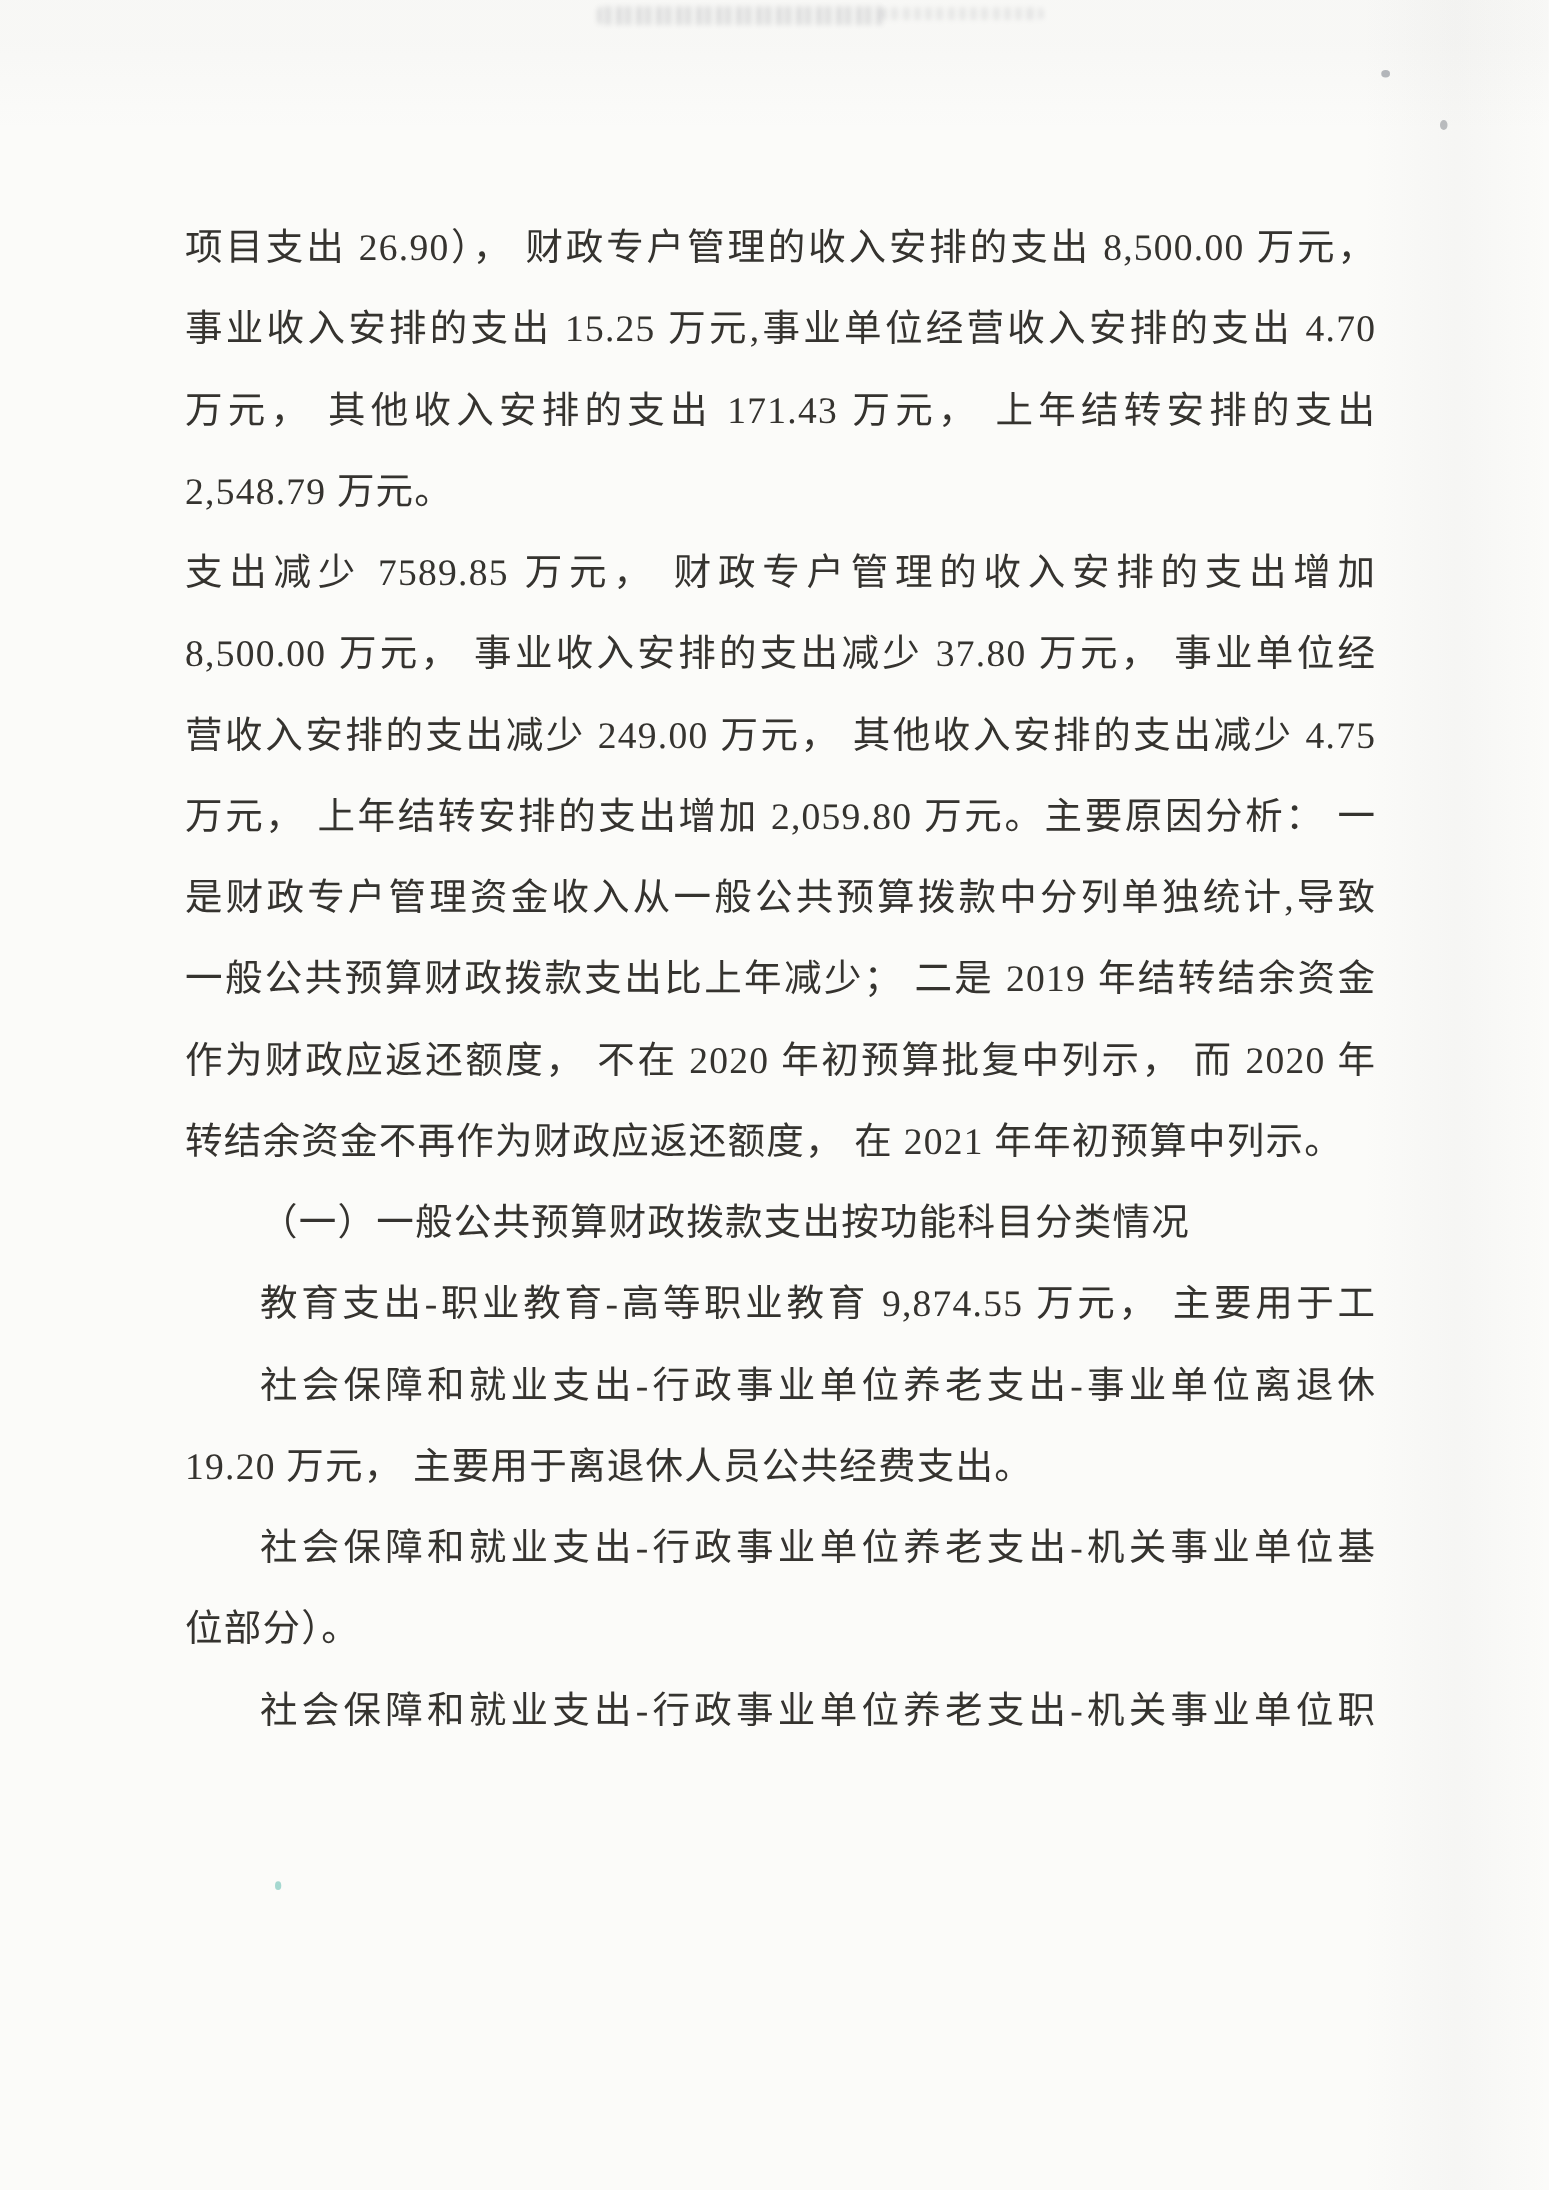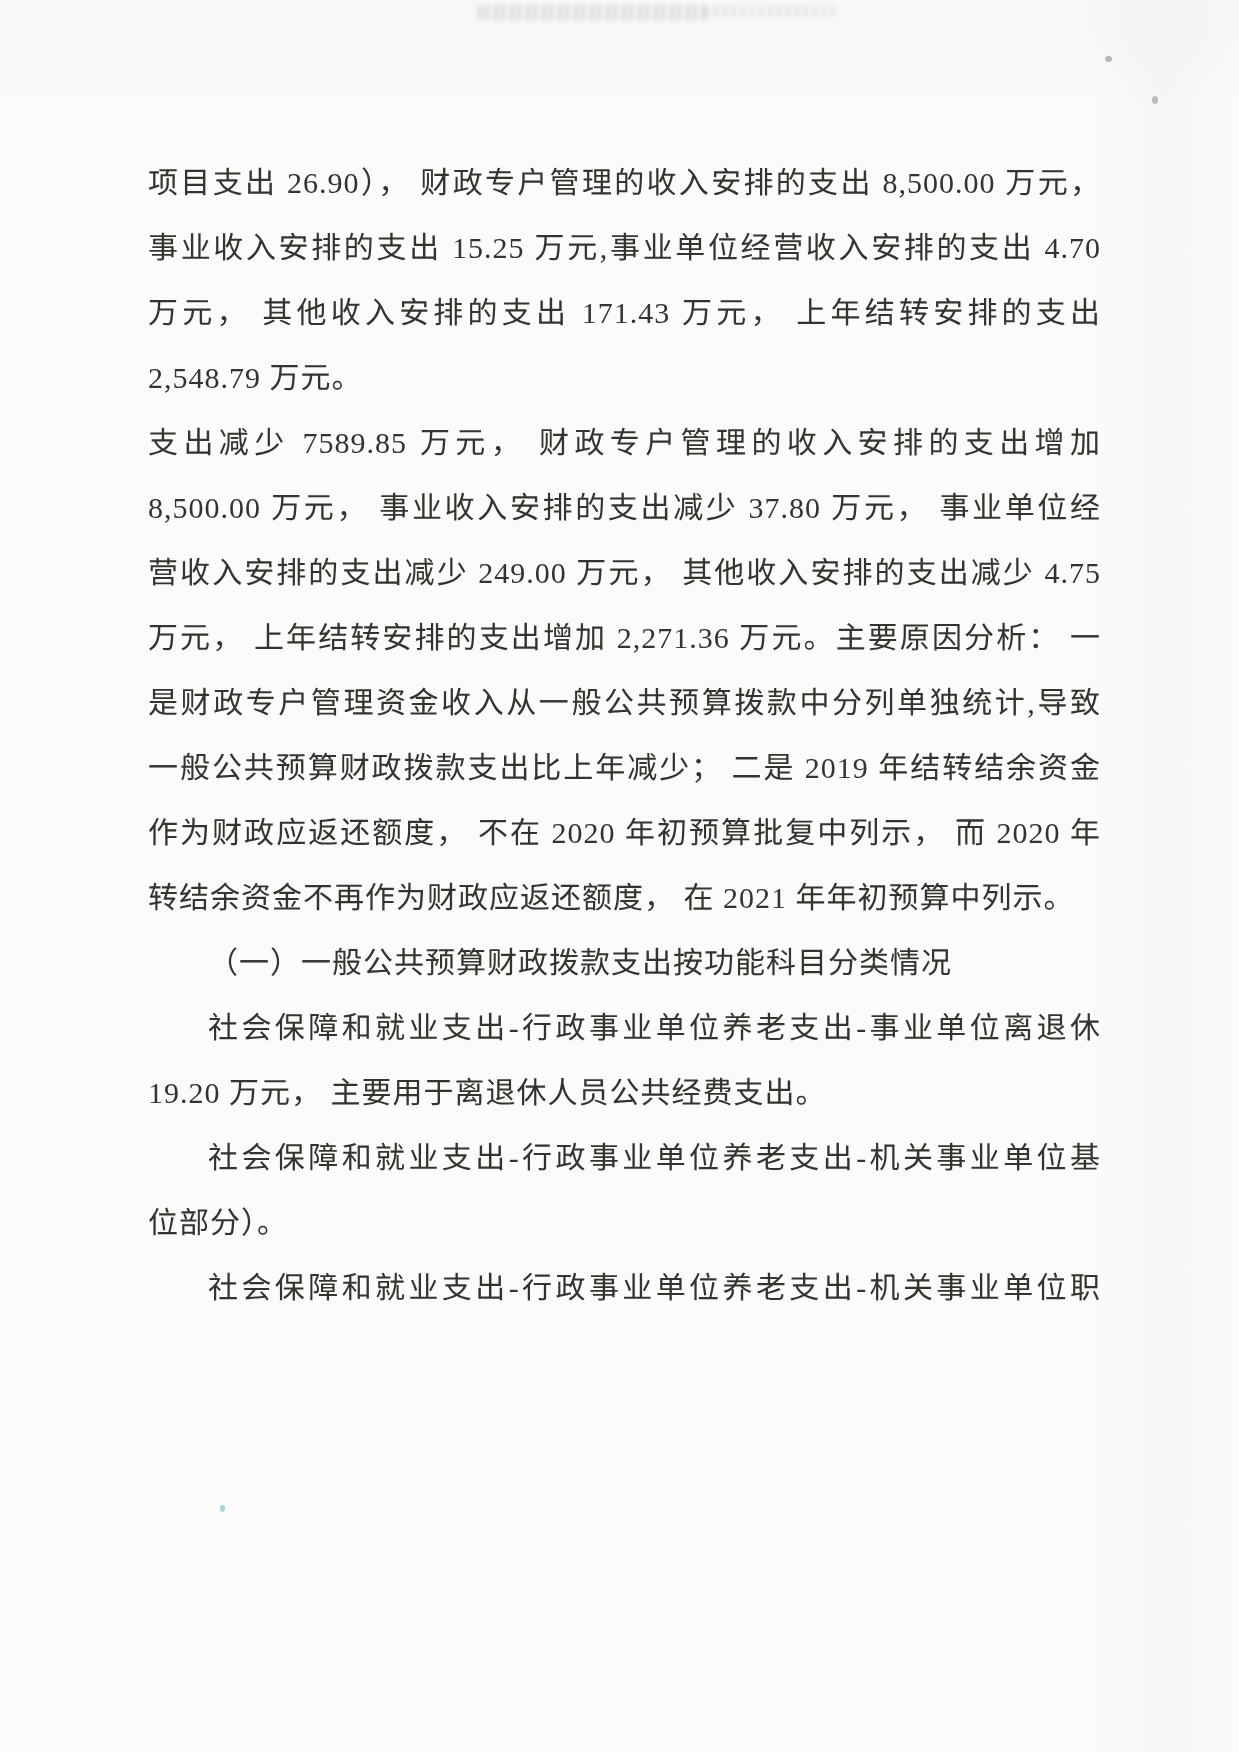--- a/index.html
+++ b/index.html
@@ -17,21 +17,21 @@
   .page{
     position:absolute;inset:0;
     
     background:
       linear-gradient(90deg, rgba(0,0,0,0) 88%, rgba(120,120,120,0.04) 94%, rgba(0,0,0,0) 100%),
       linear-gradient(180deg, rgba(140,140,140,0.03) 0 2%, rgba(0,0,0,0) 6%);
   }
   .text-body{
     position:absolute;
     left:148px;
-    top:150px;
+    top:166px;
     width:953px;
     font-size:30px;
     color:var(--ink);
     letter-spacing:1px;
   }
   .line{
     height:65px;
     line-height:65px;
     overflow:hidden;
     text-align:left;
@@ -92,25 +92,26 @@
   <div class="speck s3"></div>
 
   <div class="text-body">
       <div class="line justify">项目支出 26.90）， 财政专户管理的收入安排的支出 8,500.00 万元，</div>
       <div class="line justify">事业收入安排的支出 15.25 万元,事业单位经营收入安排的支出 4.70</div>
       <div class="line justify">万元， 其他收入安排的支出 171.43 万元， 上年结转安排的支出</div>
       <div class="line">2,548.79 万元。</div>
       <div class="line justify">支出减少 7589.85 万元， 财政专户管理的收入安排的支出增加</div>
       <div class="line justify">8,500.00 万元， 事业收入安排的支出减少 37.80 万元， 事业单位经</div>
       <div class="line justify">营收入安排的支出减少 249.00 万元， 其他收入安排的支出减少 4.75</div>
-      <div class="line justify">万元， 上年结转安排的支出增加 2,271.36 万元。主要原因分析： 一</div>
+      <div class="line justify">万元， 上年结转安排的支出增加 2,059.80 万元。主要原因分析： 一</div>
       <div class="line justify">是财政专户管理资金收入从一般公共预算拨款中分列单独统计,导致</div>
       <div class="line justify">一般公共预算财政拨款支出比上年减少； 二是 2019 年结转结余资金</div>
       <div class="line justify">作为财政应返还额度， 不在 2020 年初预算批复中列示， 而 2020 年结</div>
       <div class="line">转结余资金不再作为财政应返还额度， 在 2021 年年初预算中列示。</div>
       <div class="line indent">（一）一般公共预算财政拨款支出按功能科目分类情况</div>
+      <div class="line indent justify">教育支出-职业教育-高等职业教育 9,874.55 万元， 主要用于工</div>
       <div class="line indent justify">社会保障和就业支出-行政事业单位养老支出-事业单位离退休</div>
       <div class="line">19.20 万元， 主要用于离退休人员公共经费支出。</div>
       <div class="line indent justify">社会保障和就业支出-行政事业单位养老支出-机关事业单位基</div>
       <div class="line">位部分）。</div>
       <div class="line indent justify">社会保障和就业支出-行政事业单位养老支出-机关事业单位职</div>
     </div>
 </div>
 
 </body></html>

